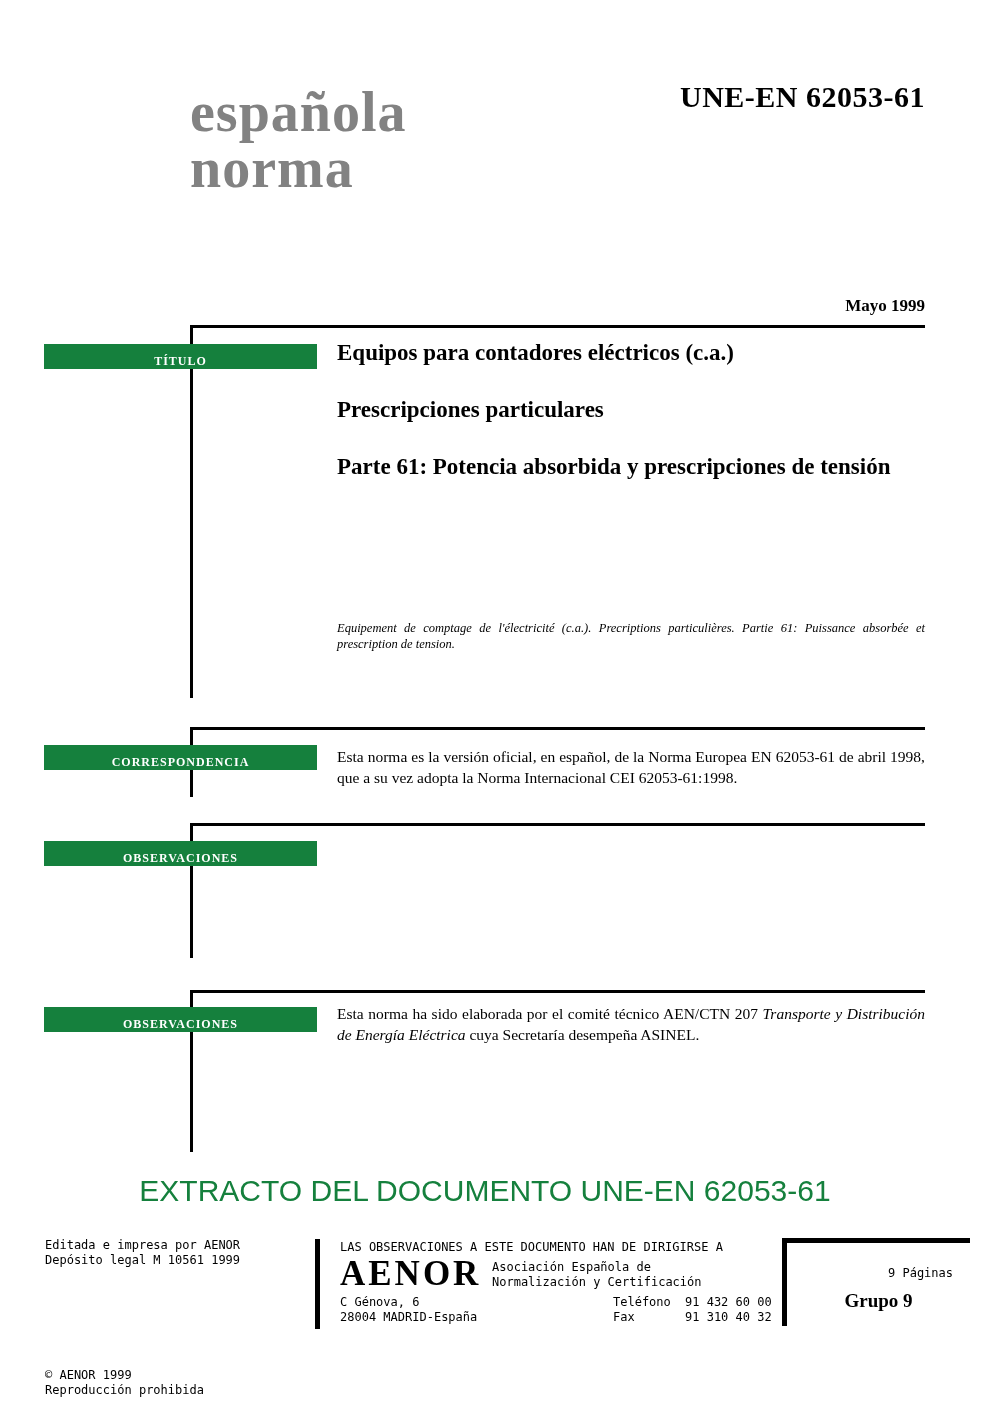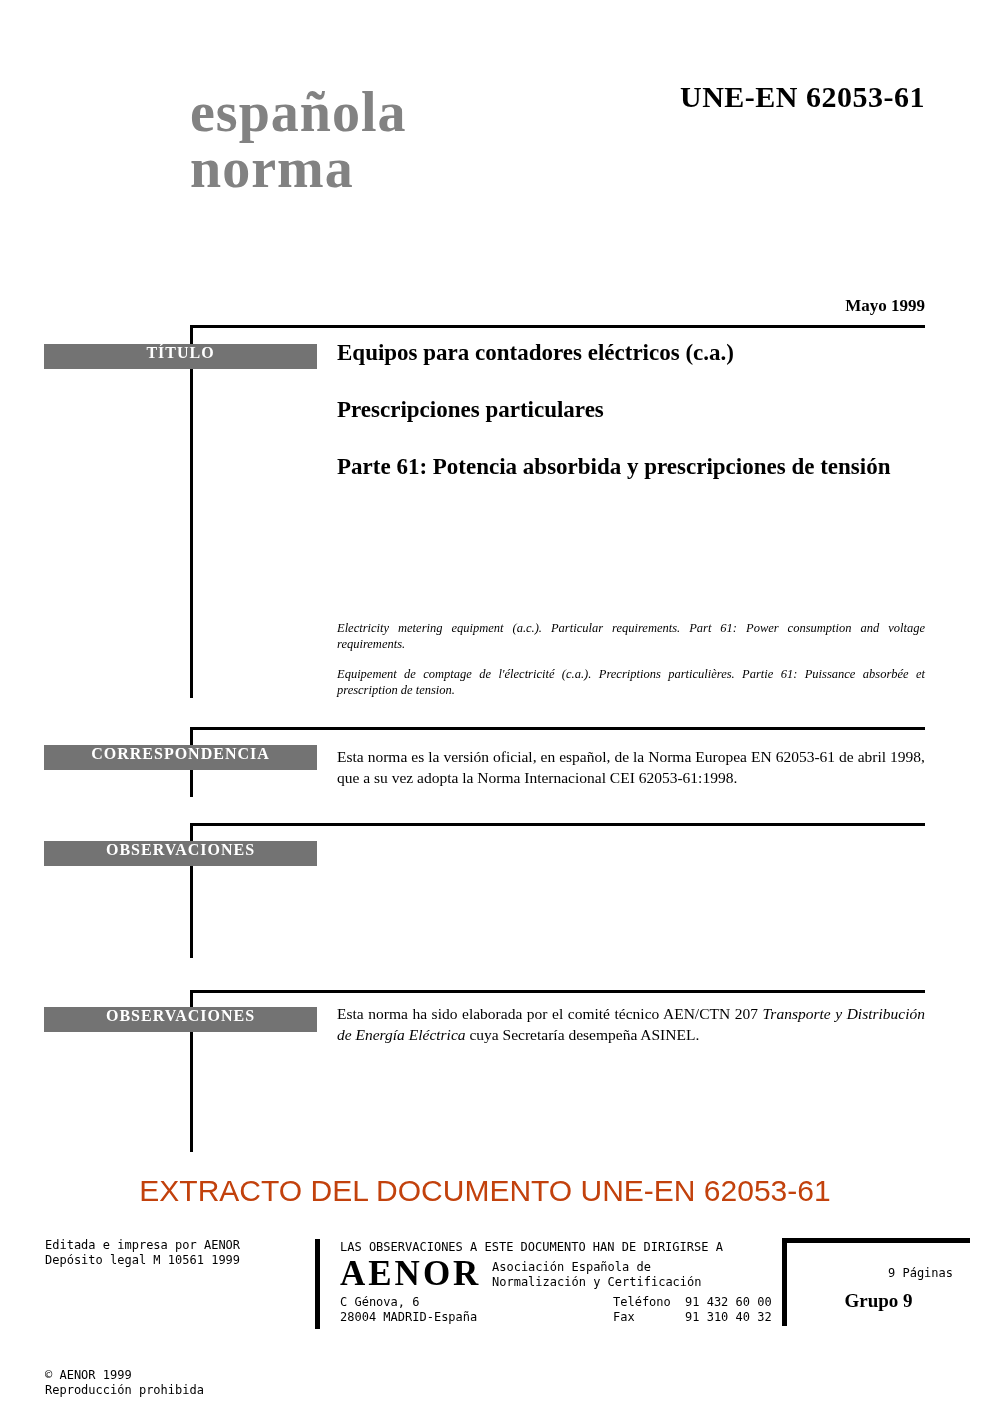--- a/index.html
+++ b/index.html
@@ -51,27 +51,27 @@
     position: absolute;
     left: 190px;
     width: 3px;
     background: #000;
   }
   .label-box {
     position: absolute;
     left: 44px;
     width: 273px;
     height: 25px;
-    background: #737373;
+    background: #15803d;
     color: #fff;
     font-weight: bold;
-    font-size: 16px;
+    font-size: 12px;
     letter-spacing: 1px;
     display: flex;
-    align-items: flex-start;
+    align-items: flex-end;
     justify-content: center;
   }
   .body-col {
     position: absolute;
     left: 337px;
     width: 588px;
   }
   .title-line {
     font-size: 23px;
     font-weight: bold;
@@ -93,21 +93,21 @@
   .italic { font-style: italic; }
   
   .extracto {
     position: absolute;
     left: 0;
     top: 1174px;
     width: 970px;
     text-align: center;
     font-family: "Liberation Sans", sans-serif;
     font-size: 30px;
-    color: #c2410c;
+    color: #15803d;
     letter-spacing: 0px;
   }
   
   .footer-small {
     font-family: "DejaVu Sans Mono", monospace;
     font-size: 12px;
     line-height: 15px;
   }
   .footer-left-top   { position: absolute; left: 45px; top: 1238px; }
   .footer-left-bot   { position: absolute; left: 45px; top: 1368px; }
@@ -177,21 +177,20 @@
   <div class="vrule" style="top:325px; height:373px;"></div>
   <div class="label-box" style="top:344px;">
     <span>TÍTULO</span>
   </div>
   <div class="body-col" style="top:341px;">
     <div class="title-line">Equipos para contadores eléctricos (c.a.)</div>
     <div class="title-line">Prescripciones particulares</div>
     <div class="title-line">Parte 61: Potencia absorbida y prescripciones de tensión</div>
   </div>
   <div class="body-col" style="top:620px;">
-    <div class="abstract">Electricity metering equipment (a.c.). Particular requirements. Part 61: Power consumption and voltage requirements.</div>
     <div class="abstract">Equipement de comptage de l'électricité (c.a.). Precriptions particulières. Partie 61: Puissance absorbée et prescription de tension.</div>
   </div>
 
   <div class="hrule" style="top:727px;"></div>
   <div class="vrule" style="top:727px; height:70px;"></div>
   <div class="label-box" style="top:745px;">
     <span>CORRESPONDENCIA</span>
   </div>
   <div class="body-col section-body" style="top:746px;">Esta norma es la versión oficial, en español, de la Norma Europea EN 62053-61 de abril 1998, que a su vez adopta la Norma Internacional CEI 62053-61:1998.</div>
 

